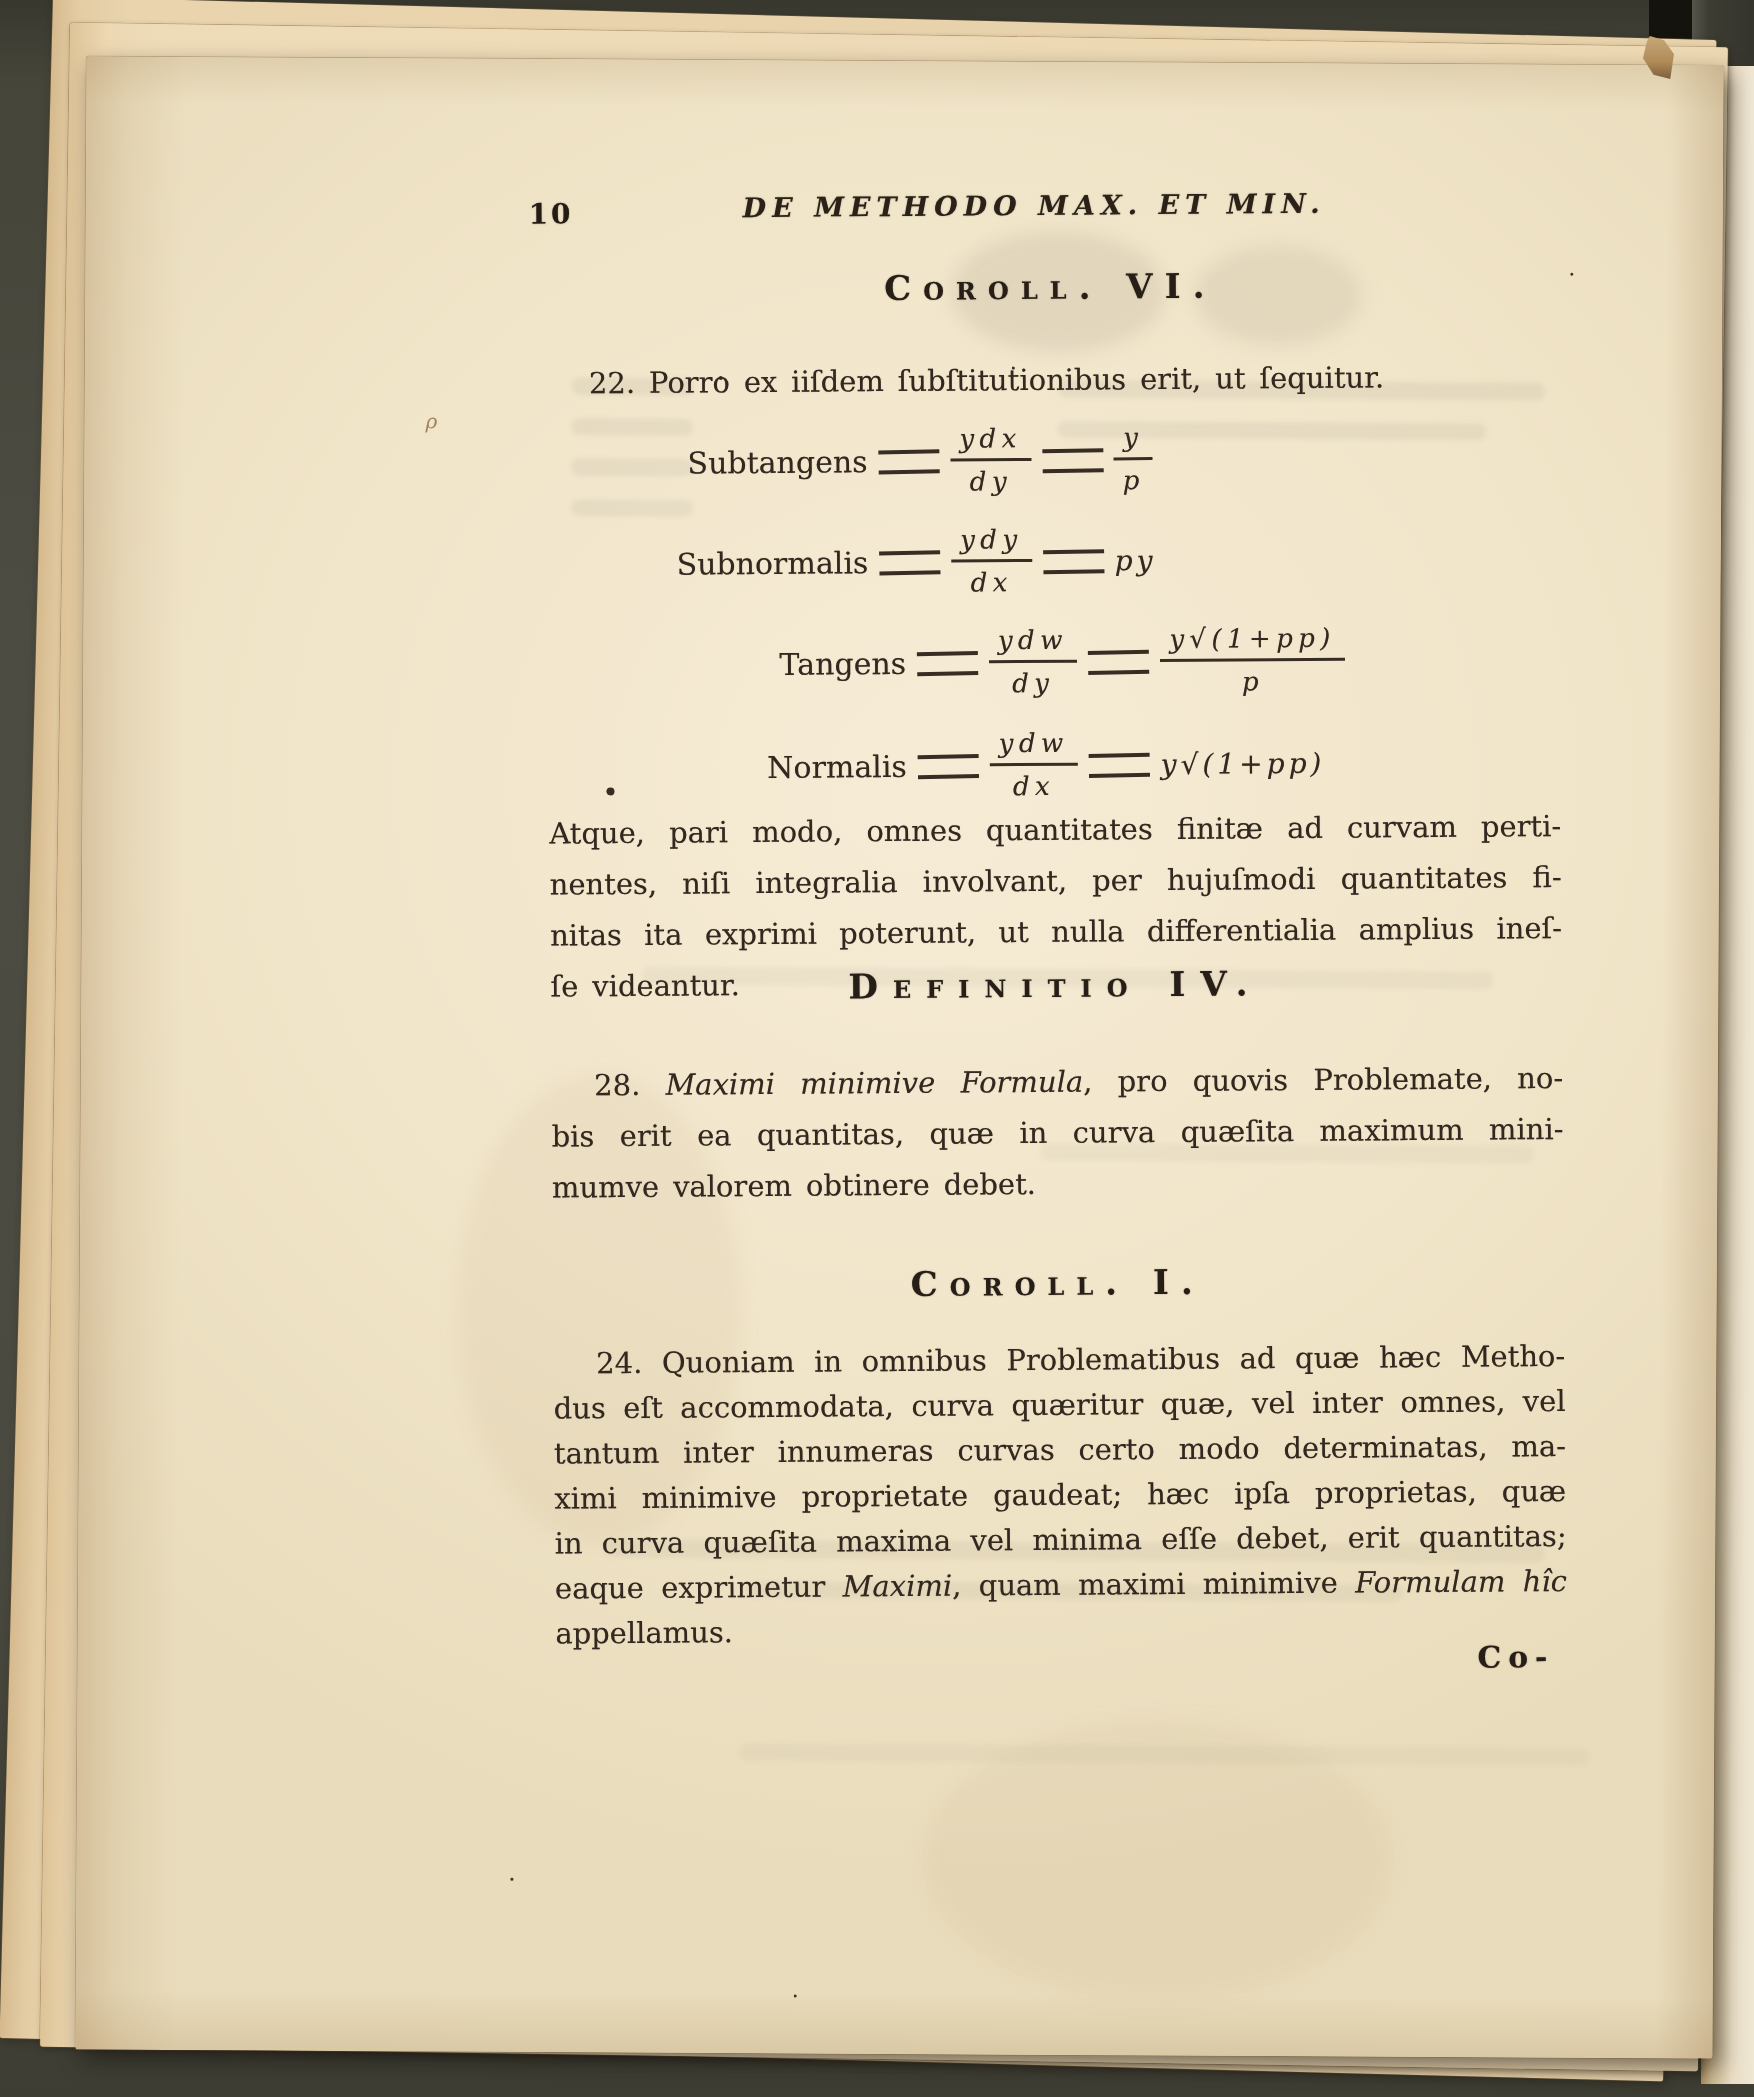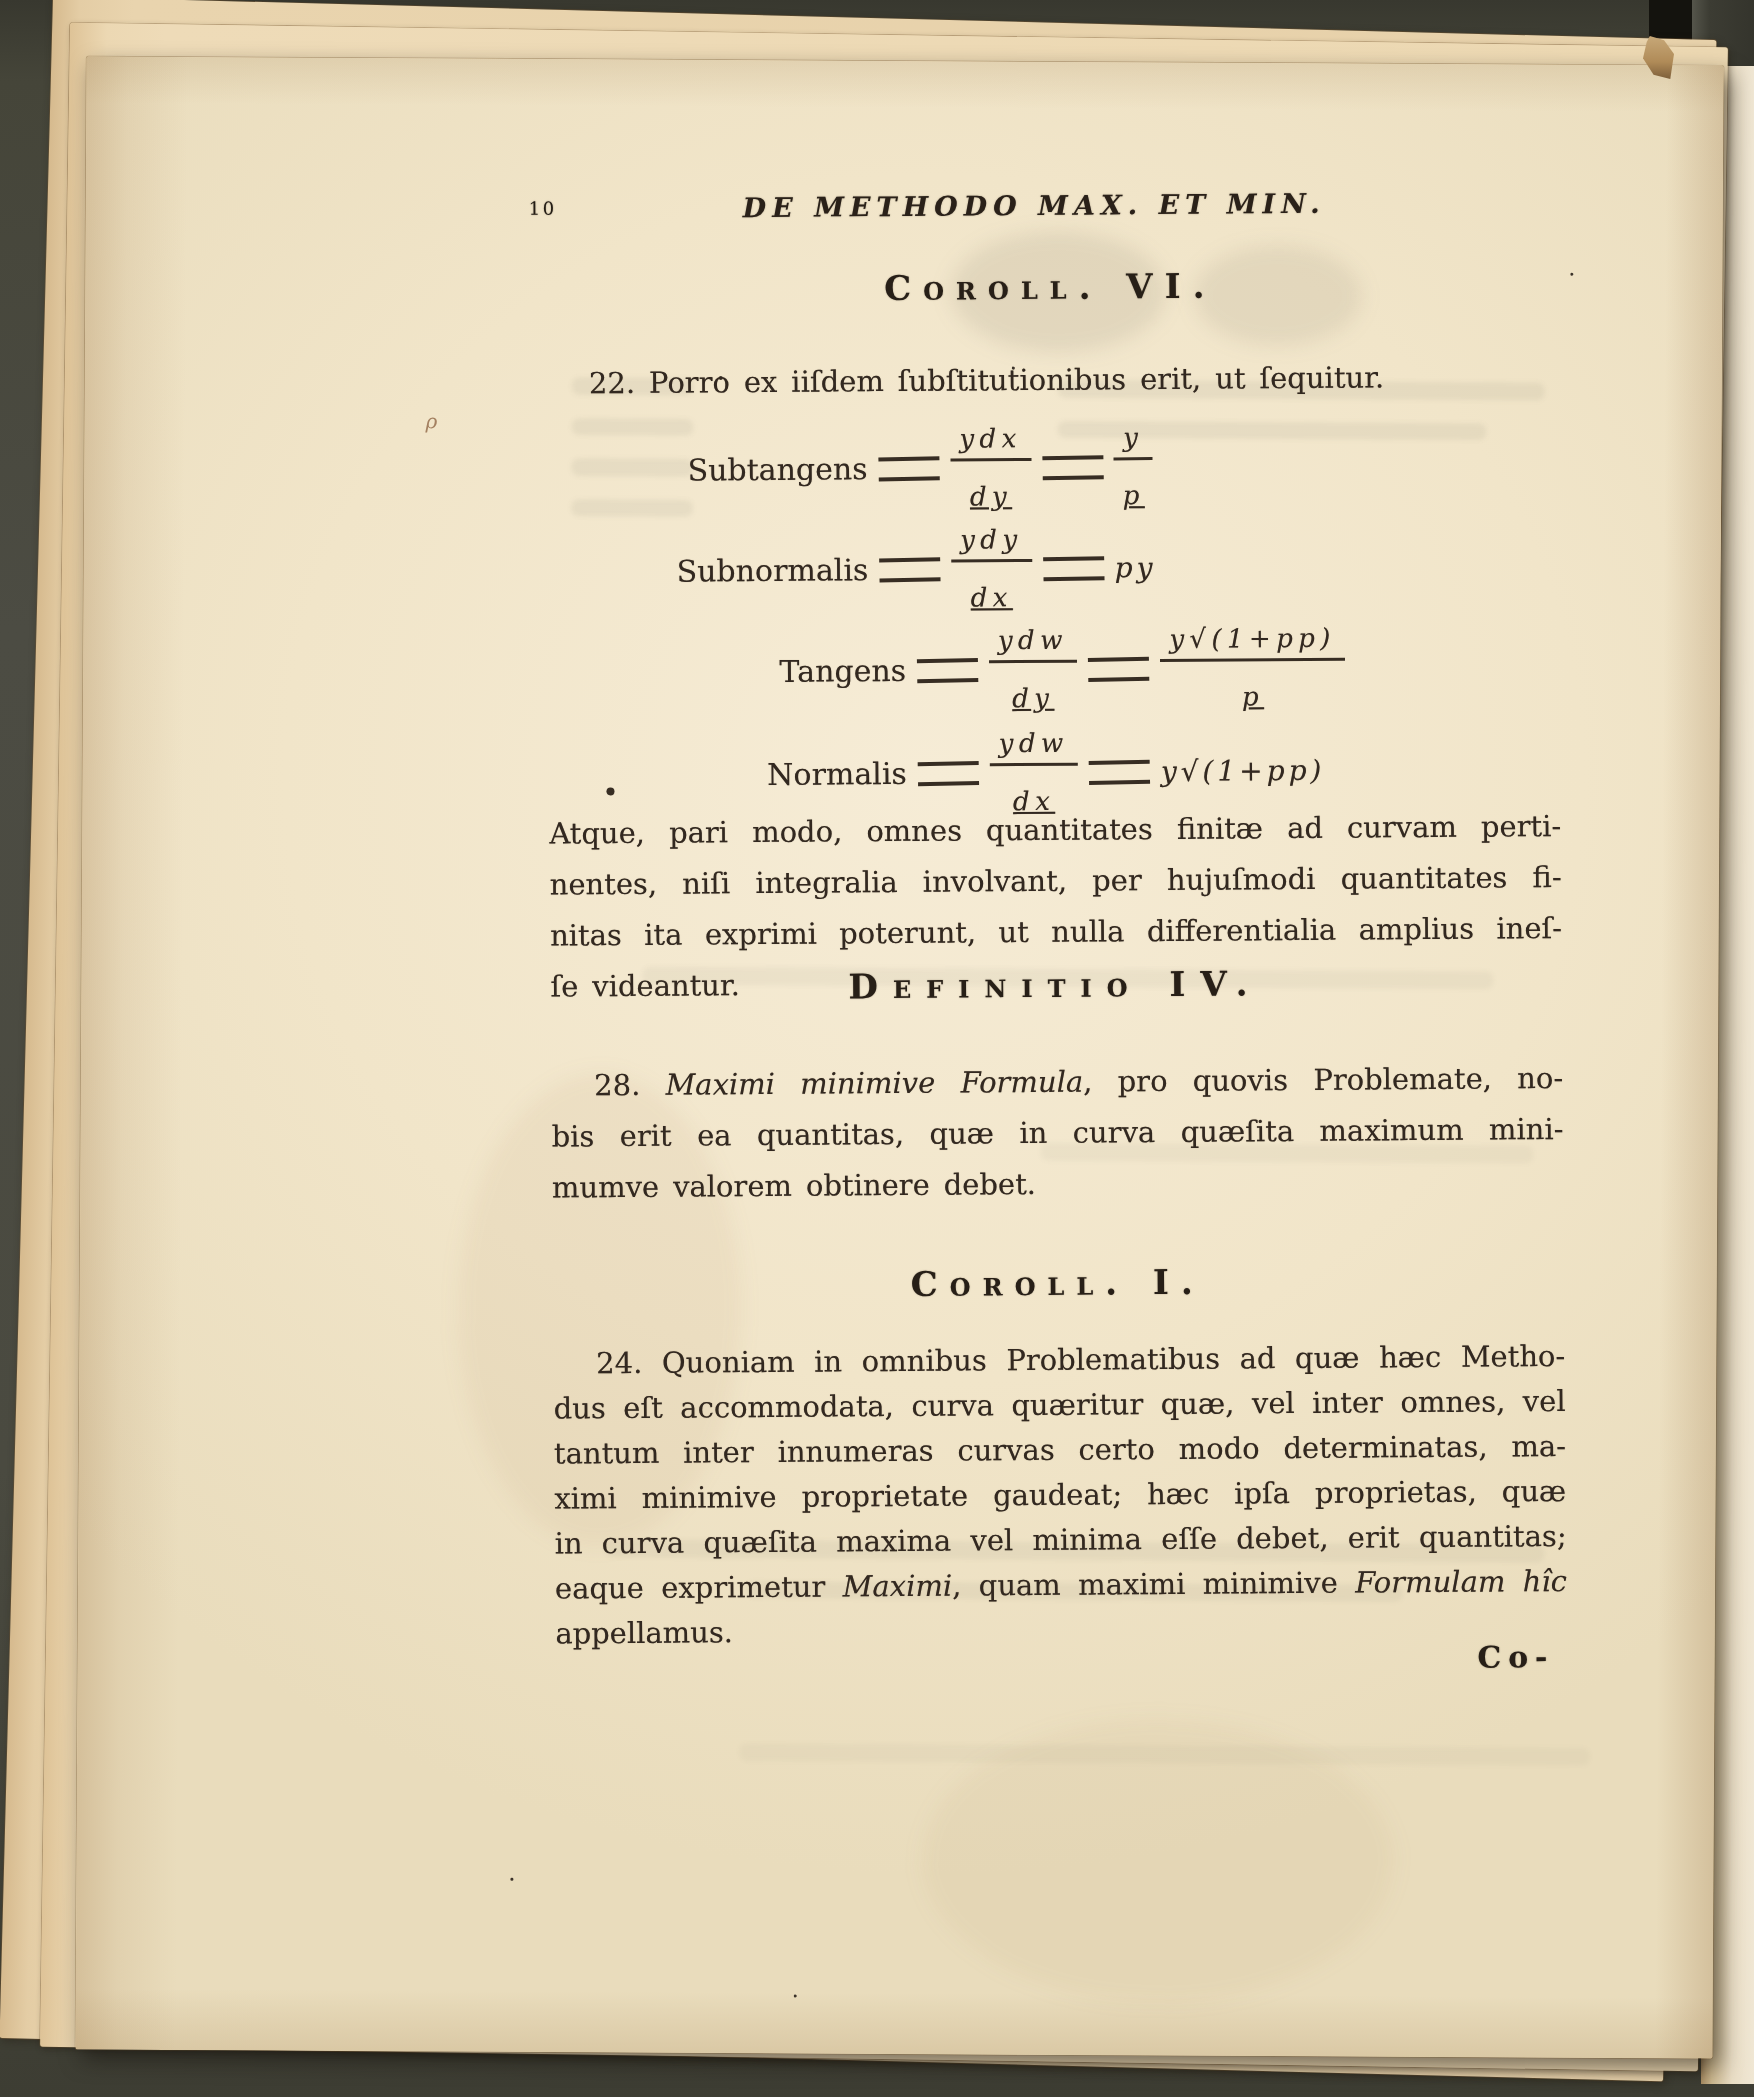--- a/index.html
+++ b/index.html
@@ -37,21 +37,21 @@
     clip-path:polygon(22% 0,68% 10%,100% 42%,88% 100%,34% 90%,0 52%,12% 14%);}
   
   .stain,.ghost,.speck,.mark{position:absolute;pointer-events:none;}
   .stain{border-radius:50%;filter:blur(9.5px);}
   .ghost{filter:blur(2.7px);opacity:.55;}
   .ghost .bar{height:17.6px;margin-bottom:23px;background:rgba(108,104,86,.16);border-radius:8px;}
   .speck{border-radius:50%;background:#3c332a;}
   .mark{color:#8a5f3e;font-style:italic;opacity:.75;}
   
   .content{position:absolute;inset:0;transform:rotate(-.75deg);z-index:4;color:#322820;}
-  .pn{position:absolute;left:454px;top:134px;font-size:18px;font-weight:normal;letter-spacing:2.7px;
+  .pn{position:absolute;left:454px;top:134px;font-size:28px;font-weight:bold;letter-spacing:2.7px;
     color:#231c14;text-shadow:0 0 1.4px rgba(50,38,24,.55);}
   .runhead{position:absolute;left:561px;top:130px;width:797px;text-align:center;
     font-style:italic;font-weight:bold;font-size:27px;letter-spacing:6px;color:#2a2119;
     text-shadow:0 0 1.4px rgba(50,38,24,.5);}
   .heading{position:absolute;left:470px;width:1010px;text-align:center;font-weight:bold;
     font-variant:small-caps;font-size:34px;letter-spacing:12px;color:#271f17;
     text-shadow:0 0 1.4px rgba(50,38,24,.45);}
   .col{position:absolute;left:470px;width:1012px;font-size:29px;line-height:51px;
     word-spacing:4.7px;text-shadow:0 0 0.7px rgba(60,45,28,.5);}
   .pline{text-align:justify;text-align-last:justify;white-space:nowrap;}
@@ -60,21 +60,21 @@
   .it{font-style:italic;}
   
   .f-row{position:absolute;display:flex;align-items:center;}
   .f-label{display:inline-block;width:223px;text-align:right;font-size:30px;
     text-shadow:0 0 0.7px rgba(60,45,28,.5);}
   .eq{display:inline-block;width:61px;height:15.5px;margin:0 10.8px;
     border-top:4px solid #372d23;border-bottom:4px solid #372d23;transform:rotate(-.6deg);}
   .frac{display:inline-flex;flex-direction:column;align-items:center;font-style:italic;
     font-size:26px;line-height:1.15;text-shadow:0 0 0.7px rgba(60,45,28,.5);}
   .frac .fn{padding:0 9.5px 4px;border-bottom:3.4px solid #372d23;letter-spacing:5.4px;}
-  .frac .fd{padding-top:21px;letter-spacing:5.4px;text-decoration:underline;}
+  .frac .fd{padding-top:6px;letter-spacing:5.4px;}
   .f-res{font-style:italic;font-size:28px;letter-spacing:4px;text-shadow:0 0 0.7px rgba(60,45,28,.5);}
   .catchword{position:absolute;left:1392px;top:1583px;font-size:30px;font-weight:bold;
     letter-spacing:6.8px;color:#271f17;text-shadow:0 0 1.4px rgba(50,38,24,.5);}
   .bullet{position:absolute;left:524px;top:728px;width:8px;height:8px;border-radius:50%;
     background:#372d23;}
 </style>
 </head>
 <body>
 
 <div class="stage">

